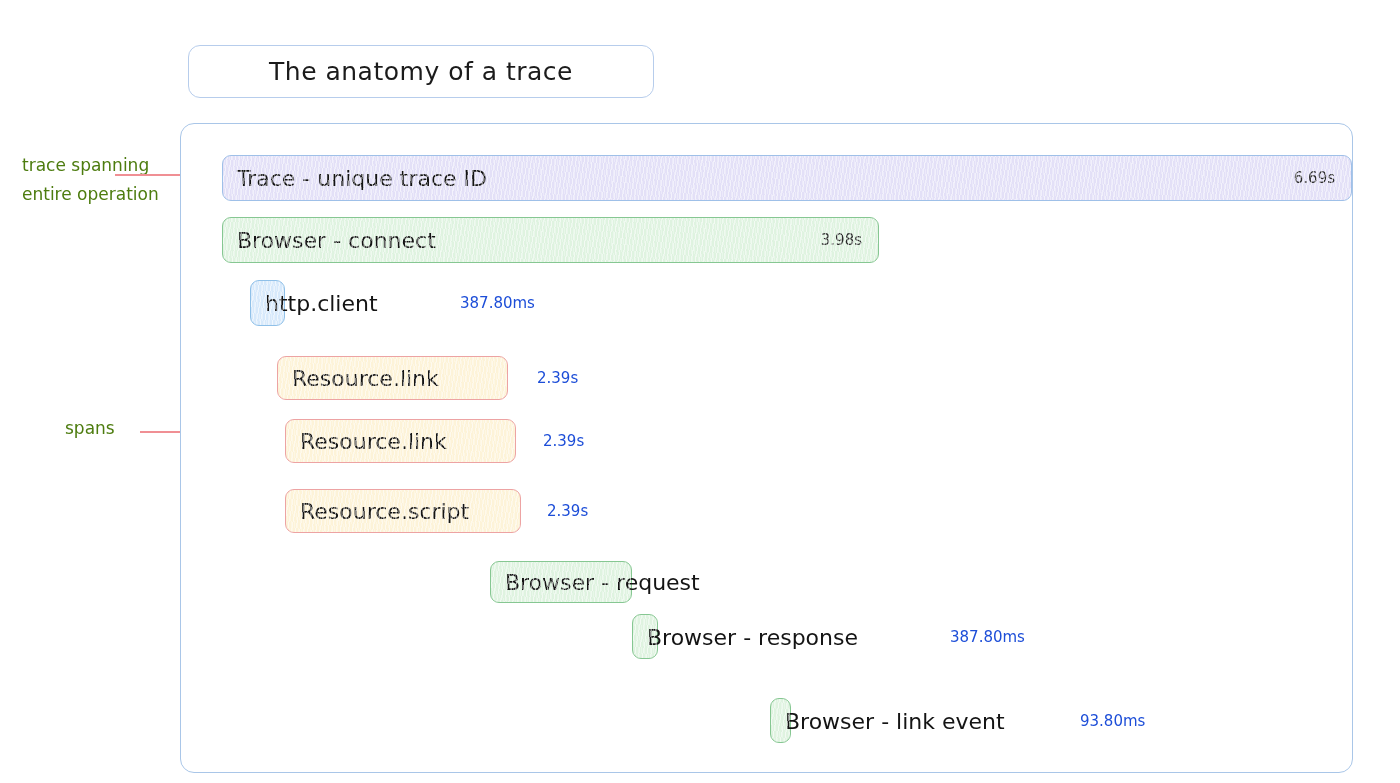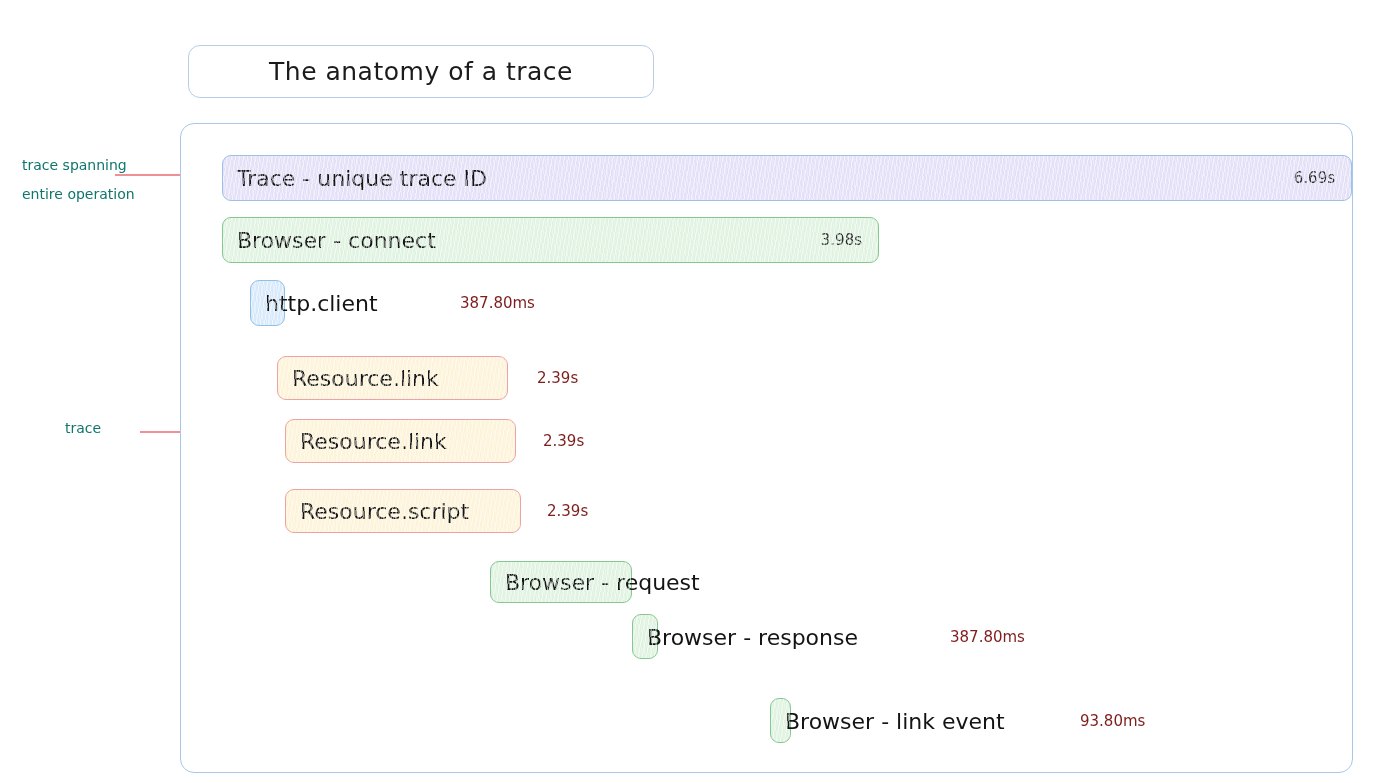--- a/index.html
+++ b/index.html
@@ -26,21 +26,21 @@
   }
 
   
   .trace-panel{
     position:absolute;left:180px;top:115px;width:1173px;height:650px;
     border:1.6px solid #a9c6e8;border-radius:14px;background:#fff;
     box-sizing:border-box;
   }
 
   
-  .anno{position:absolute;font-size:14px;color:#0f766e;line-height:29px;}
+  .anno{position:absolute;font-size:17px;color:#4d7c0f;line-height:29px;}
   .anno-trace{left:22px;top:143px;width:150px;}
   .anno-spans{left:65px;top:406px;}
 
   .leader{position:absolute;background:#f08f94;height:1.6px;}
   .leader-trace{left:115px;top:166px;width:96px;}
   .leader-spans{left:140px;top:423px;width:80px;}
 
   .bracket{position:absolute;background:#f0767e;width:1.7px;}
   .bracket-trace{left:208px;top:148px;height:38px;}
   .bracket-spans{left:211px;top:205px;height:540px;}
@@ -57,21 +57,21 @@
   }
   .bar-label{
     position:absolute;left:14px;top:50%;transform:translateY(-50%);
     white-space:nowrap;font-size:22px;color:#141414;
   }
   .bar-dur-in{
     position:absolute;right:16px;top:50%;transform:translateY(-50%);
     font-size:15px;color:#2a2a2a;white-space:nowrap;
   }
   .dur-out{
-    position:absolute;font-size:15px;color:#7f1d1d;white-space:nowrap;
+    position:absolute;font-size:15px;color:#1d4ed8;white-space:nowrap;
     top:50%;transform:translateY(-50%);
   }
 
   
   .bar::after{
     content:"";position:absolute;inset:0;border-radius:8px;
     pointer-events:none;
     background-image:
       repeating-linear-gradient(100deg, rgba(255,255,255,.55) 0 1px, rgba(255,255,255,0) 1px 4px),
       repeating-linear-gradient(82deg, rgba(255,255,255,.35) 0 1px, rgba(255,255,255,0) 1px 3px);
@@ -90,21 +90,21 @@
 <div class="stage">
 
   <div class="title-box">
     <span class="title-text">The anatomy of a trace</span>
   </div>
 
   <div class="anno anno-trace">trace spanning entire operation</div>
   <div class="leader leader-trace"></div>
   <div class="bracket bracket-trace"></div>
 
-  <div class="anno anno-spans">trace</div>
+  <div class="anno anno-spans">spans</div>
   <div class="leader leader-spans"></div>
   <div class="bracket bracket-spans"></div>
 
   <div class="trace-panel"></div>
 
   <div class="row" style="left:222px;top:147px;">
     <div class="bar c-purple" style="width:1130px;height:46px;">
       <span class="bar-label">Trace - unique trace ID</span>
       <span class="bar-dur-in">6.69s</span>
     </div>

